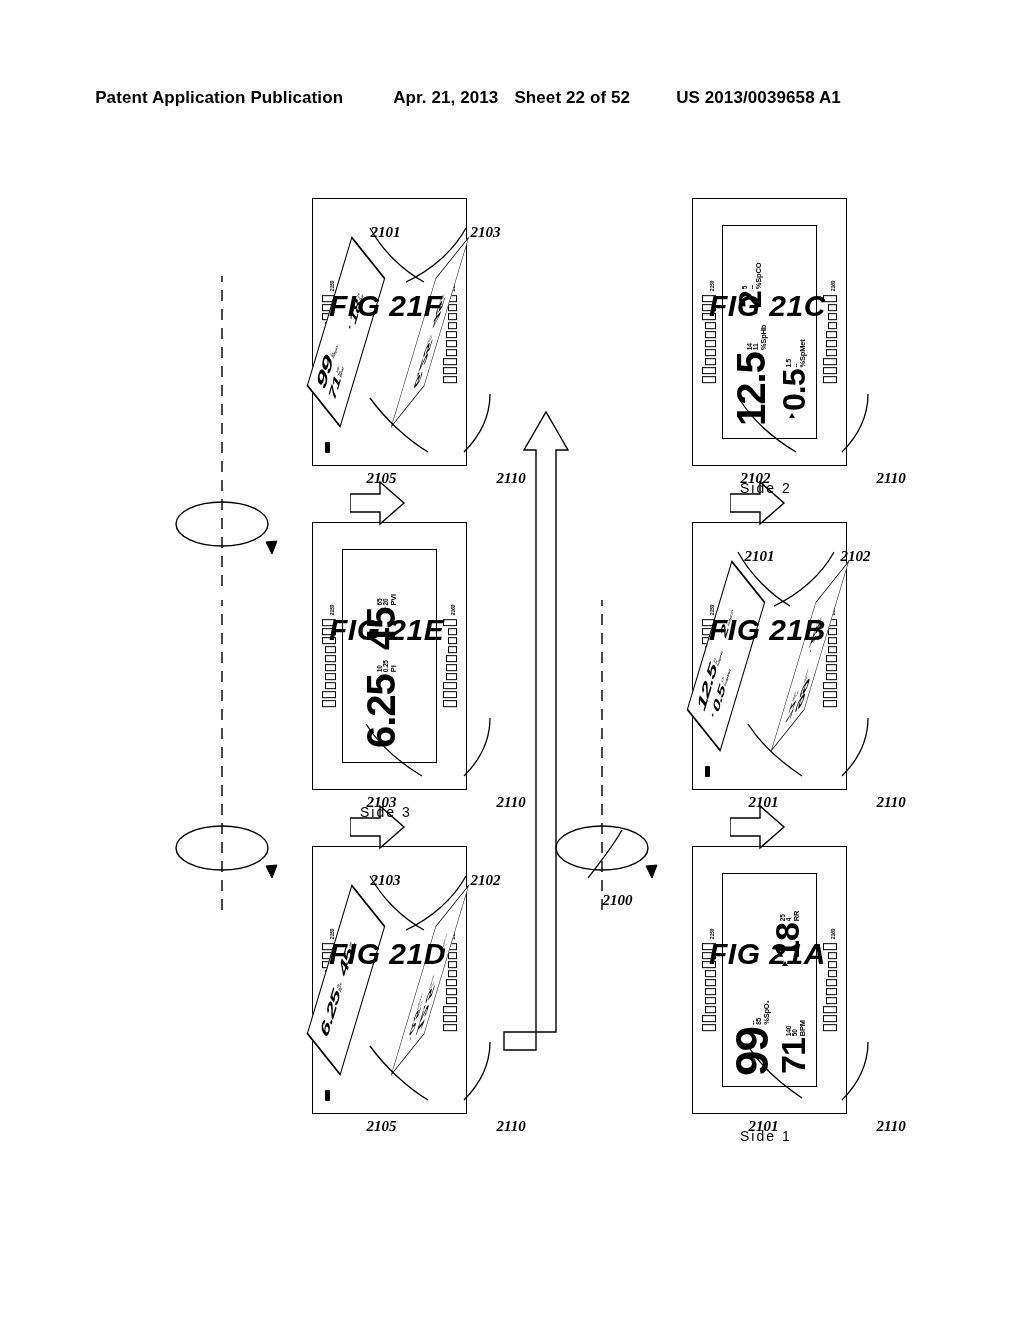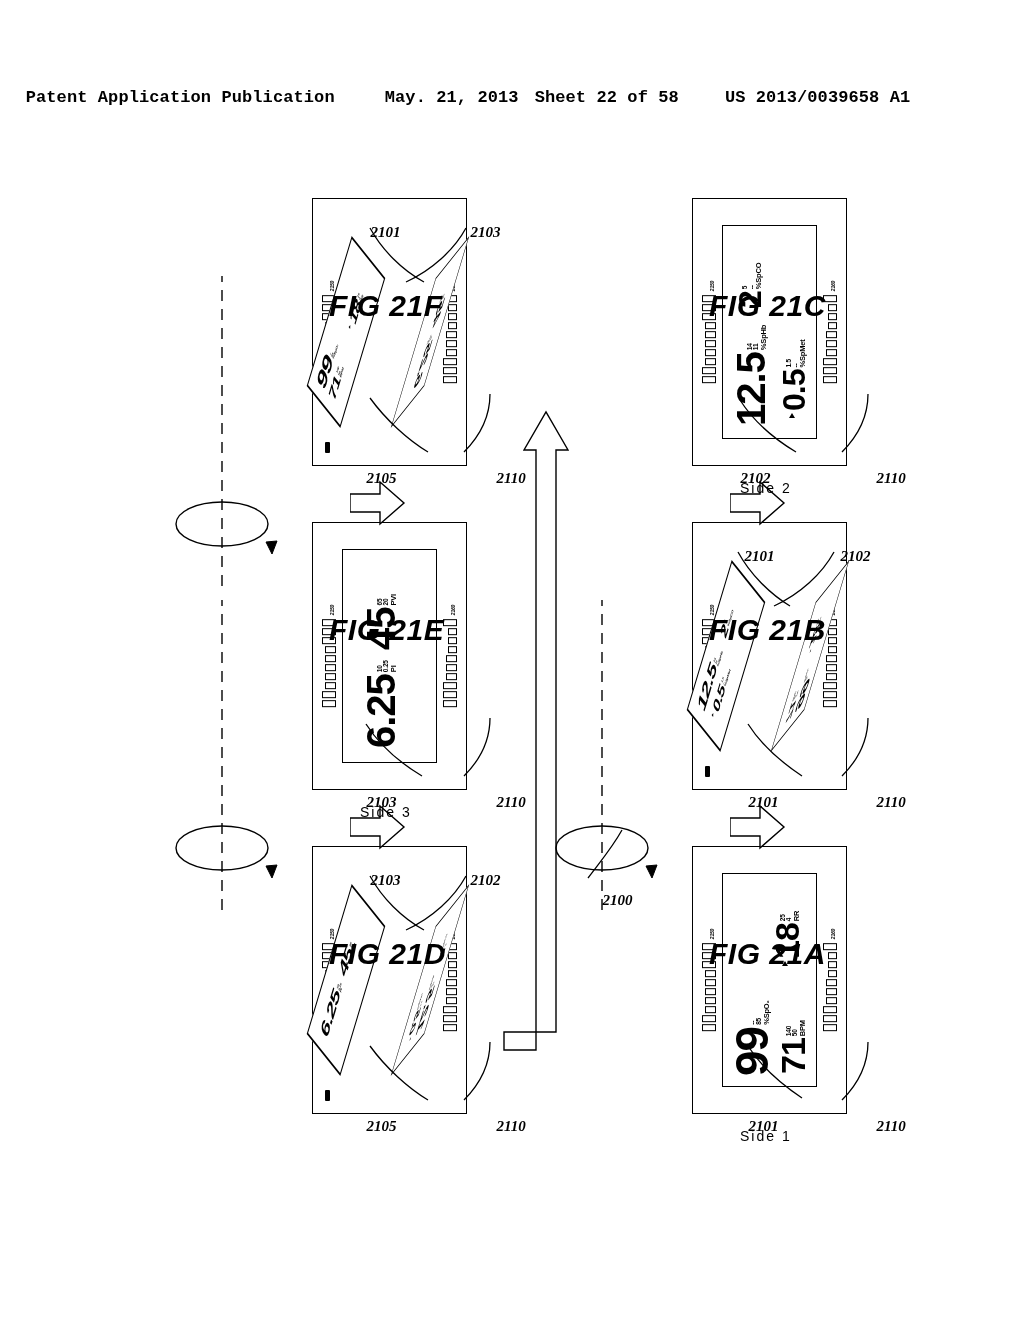--- a/index.html
+++ b/index.html
@@ -5,21 +5,21 @@
   html,body{margin:0;padding:0;background:#fff;}
   body{
     width:1024px;height:1320px;position:relative;overflow:hidden;
     font-family:"Liberation Serif", serif;color:#000;
   }
 
   
   .hdr{
     position:absolute;left:0;top:88px;width:936px;
     display:flex;justify-content:center;align-items:baseline;
-    font-family:Liberation Mono, monospace;font-weight:bold;font-size:17px;
+    font-family:Liberation Sans, sans-serif;font-weight:bold;font-size:17px;
     letter-spacing:.1px;white-space:nowrap;gap:8px;
   }
   .hdr .h1{margin-right:42px;}
   .hdr .h2{margin-right:8px;}
   .hdr .h3{margin-right:38px;}
 
   
   
   #stage{
     position:absolute;
@@ -133,22 +133,22 @@
   .blockarrow{position:absolute;overflow:visible;}
 
   
   .axisgrp{position:absolute;overflow:visible;}
 </style>
 </head>
 <body>
 
 <div class="hdr">
   <span class="h1">Patent Application Publication</span>
-  <span class="h2">May. 21, 2013</span>
-  <span class="h3">Sheet 22 of 58</span>
+  <span class="h2">Apr. 21, 2013</span>
+  <span class="h3">Sheet 22 of 52</span>
   <span class="h4">US 2013/0039658 A1</span>
 </div>
 
 <div id="stage">
     <div class="dev" style="left: 36px; top: 560px;">
       <div class="bar top">
         <div class="seg "></div>
         <div class="seg "></div>
         <div class="seg h"></div>
         <div class="seg h"></div>

